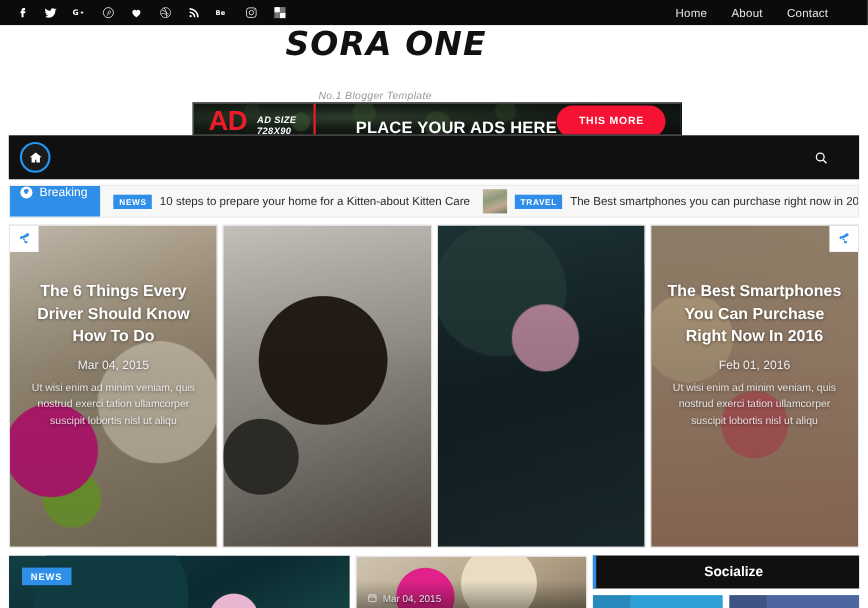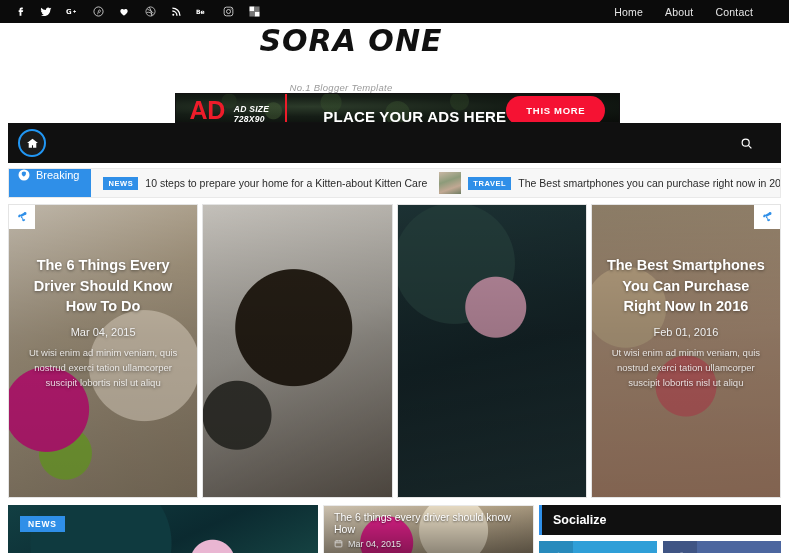--- a/index.html
+++ b/index.html
@@ -232,21 +232,21 @@
   .bcard-meta {
     color: #e2e2e2; font-size: 9px; margin-top: 4px;
     display: flex; align-items: center; gap: 5px;
     text-shadow: 0 1px 2px rgba(0,0,0,.6);
   }
 
   
   .sidebar { width: 242px; }
   .widget-head {
     background: #101010; height: 30px; display: flex; align-items: center;
-    border-left: 3px solid #2f8fe8; padding-left: 11px;
+    border-left: 3px solid #2f8fe8; padding-left: 11px; justify-content: center;
   }
   .widget-title { color: #fff; font-size: 12.5px; font-weight: 700; }
   .social-grid {
     display: grid; grid-template-columns: 1fr 1fr; gap: 6px; margin-top: 6px;
   }
   .soc-cell {
     height: 34px; display: flex; align-items: center; cursor: pointer; overflow: hidden;
   }
   .soc-ico {
     width: 34px; height: 100%; display: flex; align-items: center; justify-content: center;
@@ -436,21 +436,20 @@
 
     <div class="bleft">
       <div class="bleft-bg"></div>
       <span class="news-badge">NEWS</span>
     </div>
 
     <div class="bmid">
       <div class="bcard">
         <div class="bcard-bg1"></div>
         <div class="bcard-overlay">
-          <div class="bcard-title">The 6 things every driver should know How</div>
           <div class="bcard-meta">
             <svg width="9" height="9" viewBox="0 0 24 24" fill="none" stroke="#e2e2e2" stroke-width="2">
                 <rect x="3" y="5" width="18" height="16" rx="2"></rect>
                 <path d="M3 10h18M8 3v4M16 3v4"></path>
               </svg>
             <span>Mar 04, 2015</span>
           </div>
         </div>
       </div>
       <div class="bcard">

